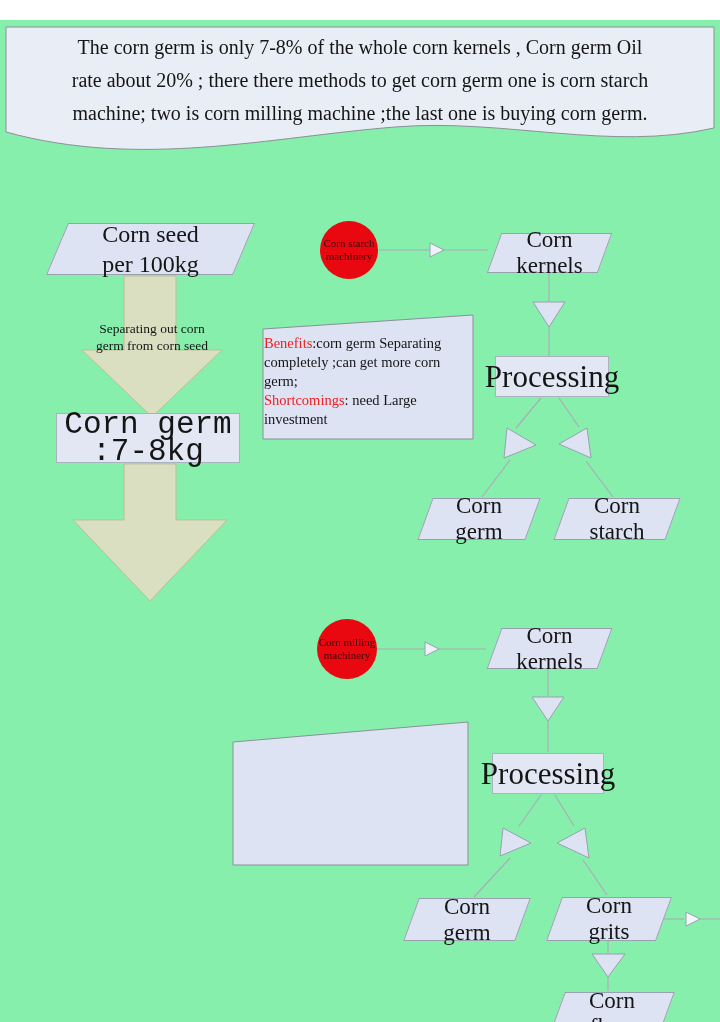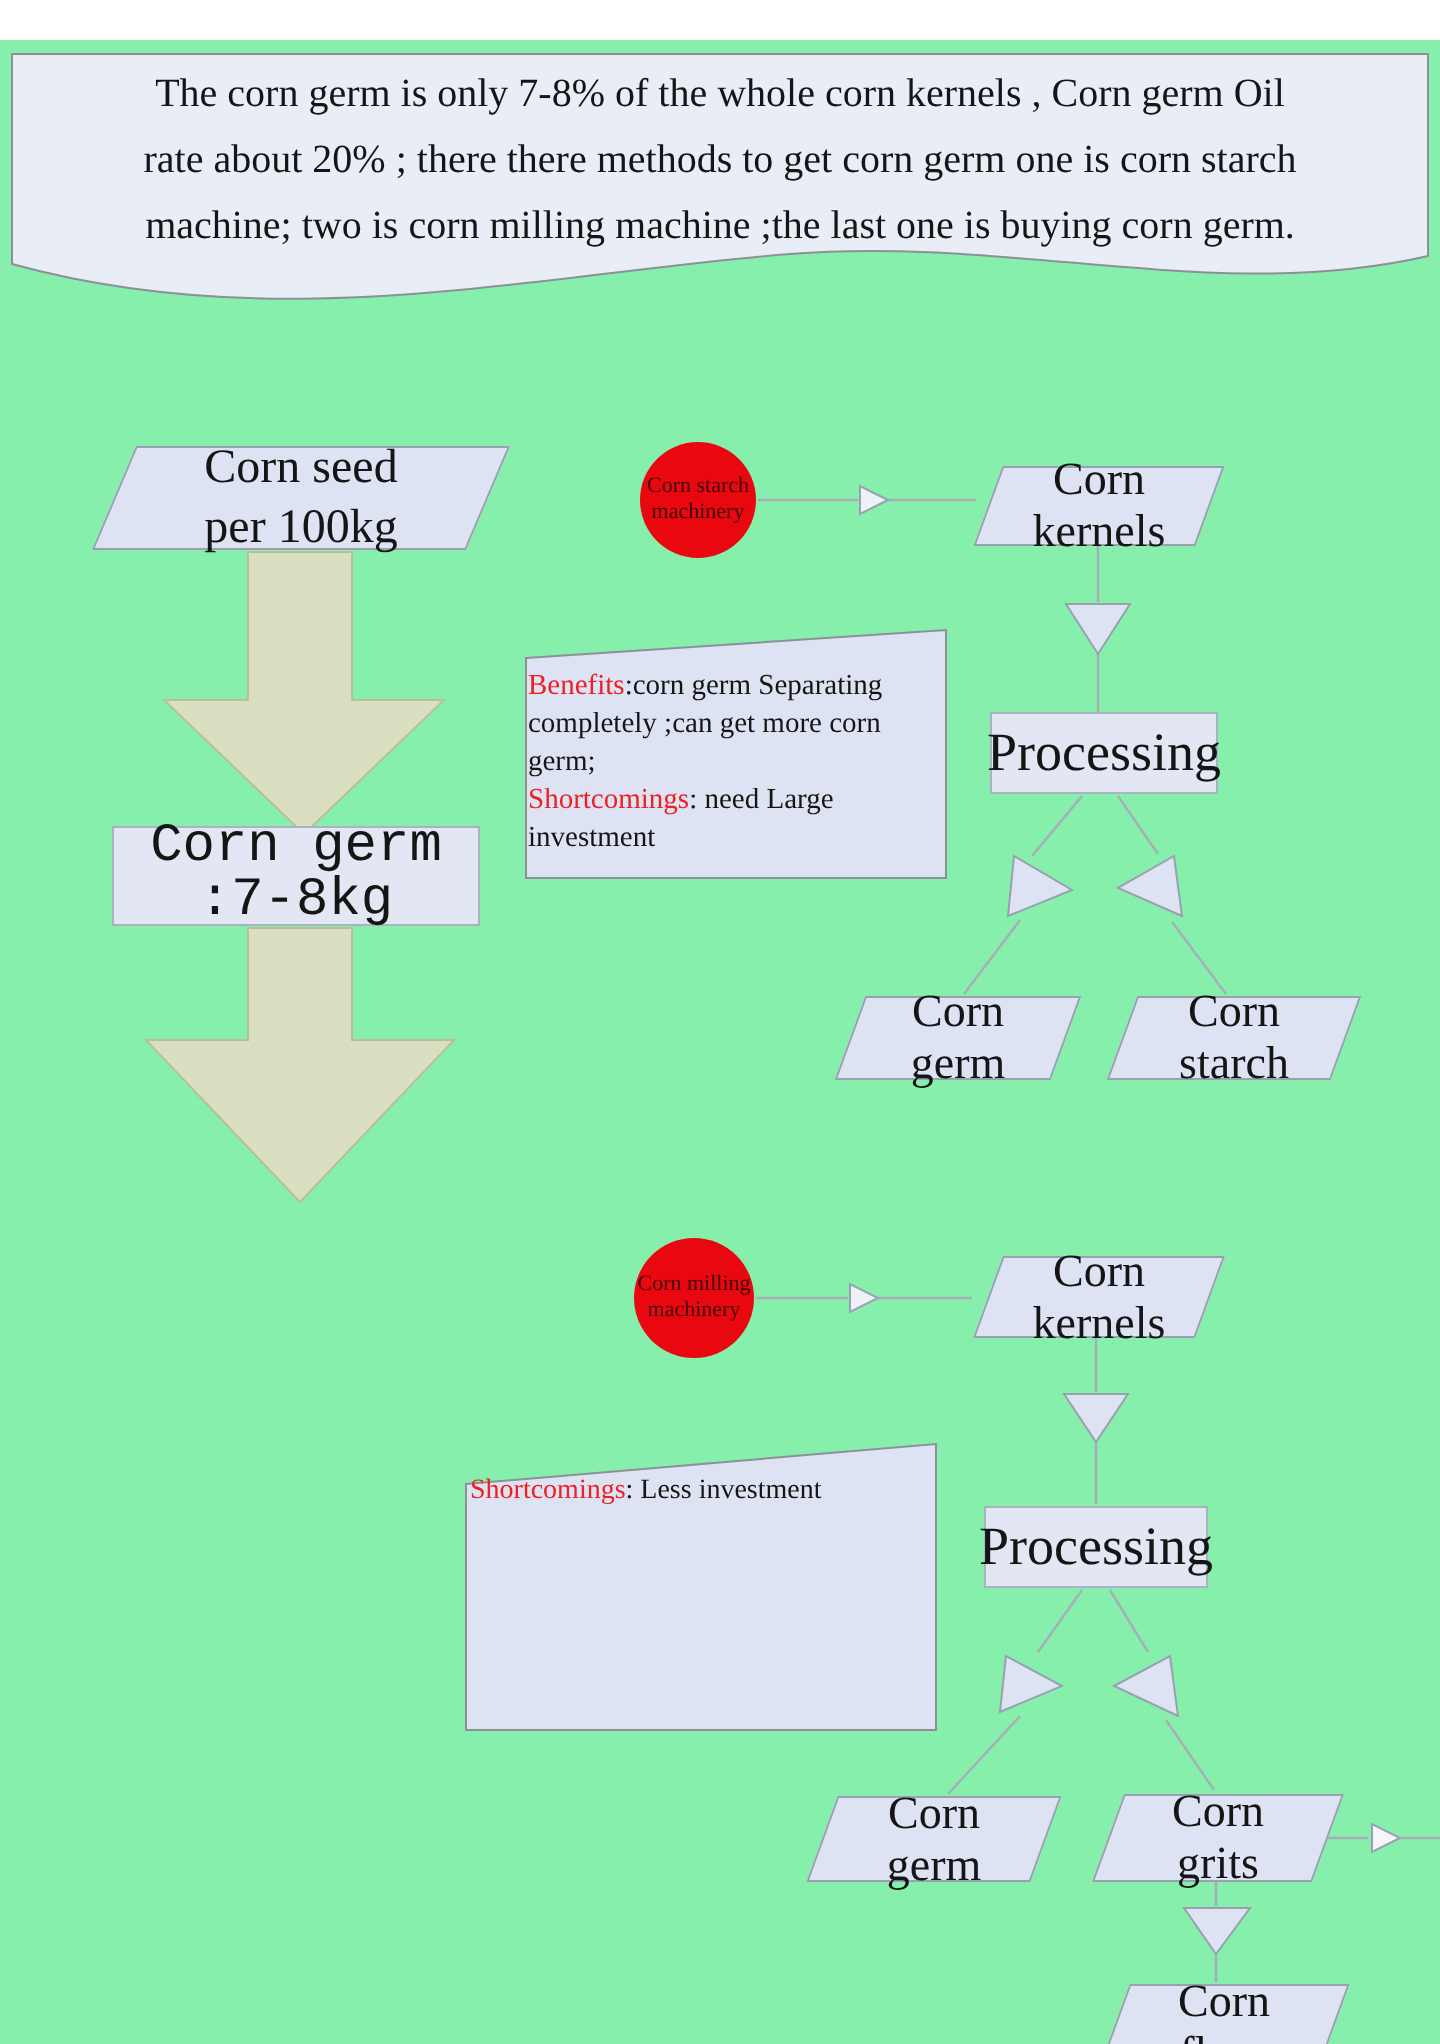--- a/index.html
+++ b/index.html
@@ -11,21 +11,21 @@
   .banner-text{left:14px;top:11px;width:692px;text-align:center;font-size:20px;line-height:33px;
                white-space:pre-line;}
   
   .para{background:#dde3f2;border:1px solid #98a1b0;transform:skewX(-20deg);}
   .para.seed{transform:skewX(-23deg);}
   .plabel{width:100%;height:100%;display:flex;align-items:center;justify-content:center;
           text-align:center;transform:skewX(20deg);white-space:pre-line;font-size:23px;line-height:26px;}
   .para.seed .plabel{transform:skewX(23deg);font-size:24px;line-height:30px;}
   
   .rect{background:#e2e7f3;border:1px solid #aab3c2;display:flex;align-items:center;justify-content:center;
-        text-align:center;white-space:pre-line;font-size:27px;line-height:27px;}
+        text-align:center;white-space:pre-line;font-size:31px;line-height:27px;}
   
   .machine{border-radius:50%;background:#e90710;display:flex;align-items:center;justify-content:center;
            text-align:center;white-space:pre-line;font-size:11px;line-height:13px;color:#3f0a0a;}
   
   .caption{text-align:center;font-size:13.5px;line-height:17px;white-space:pre-line;}
   
   .note-text{text-align:left;font-size:14.5px;line-height:19px;}
   .note-text .red{color:#ee2024;}
   .note-text span{white-space:pre-line;}
 </style>
@@ -82,20 +82,22 @@
   </svg>
 
   <div class="abs banner-text">The corn germ is only 7-8% of  the  whole corn kernels ,  Corn germ Oil
 rate  about 20% ;   there there  methods to get corn germ one is corn starch
 machine; two is corn milling machine ;the last one is buying corn germ.</div>
 
   <div class="abs para seed" style="left:57px;top:203px;width:187px;height:52px;">
     <div class="plabel">Corn seed
 per 100kg</div>
   </div>
+  <div class="abs caption" style="left:57px;top:300px;width:190px;">Separating out corn
+germ from corn seed</div>
   <div class="abs rect" style="left:56px;top:393px;width:184px;height:50px;font-family:Liberation Mono, monospace;">Corn germ :7-8kg</div>
 
   <div class="abs machine" style="left:320px;top:201px;width:58px;height:58px;">Corn starch
 machinery</div>
   <div class="abs para" style="left:494px;top:213px;width:111px;height:40px;">
     <div class="plabel">Corn
 kernels</div>
   </div>
   <div class="abs rect" style="left:495px;top:336px;width:114px;height:41px;">Processing</div>
   <div class="abs para" style="left:425px;top:478px;width:108px;height:42px;">
@@ -124,16 +126,15 @@
   </div>
   <div class="abs para" style="left:554px;top:877px;width:110px;height:44px;">
     <div class="plabel">Corn
 grits</div>
   </div>
   <div class="abs para" style="left:557px;top:972px;width:110px;height:43px;">
     <div class="plabel">Corn
 flour</div>
   </div>
   <div class="abs note-text" style="left:235px;top:716px;width:233px;font-size:14px;">
-    <div><span class="red">Shortcomings</span><span>: Less investment</span></div>
   </div>
 
 </div>
 
 </body></html>

